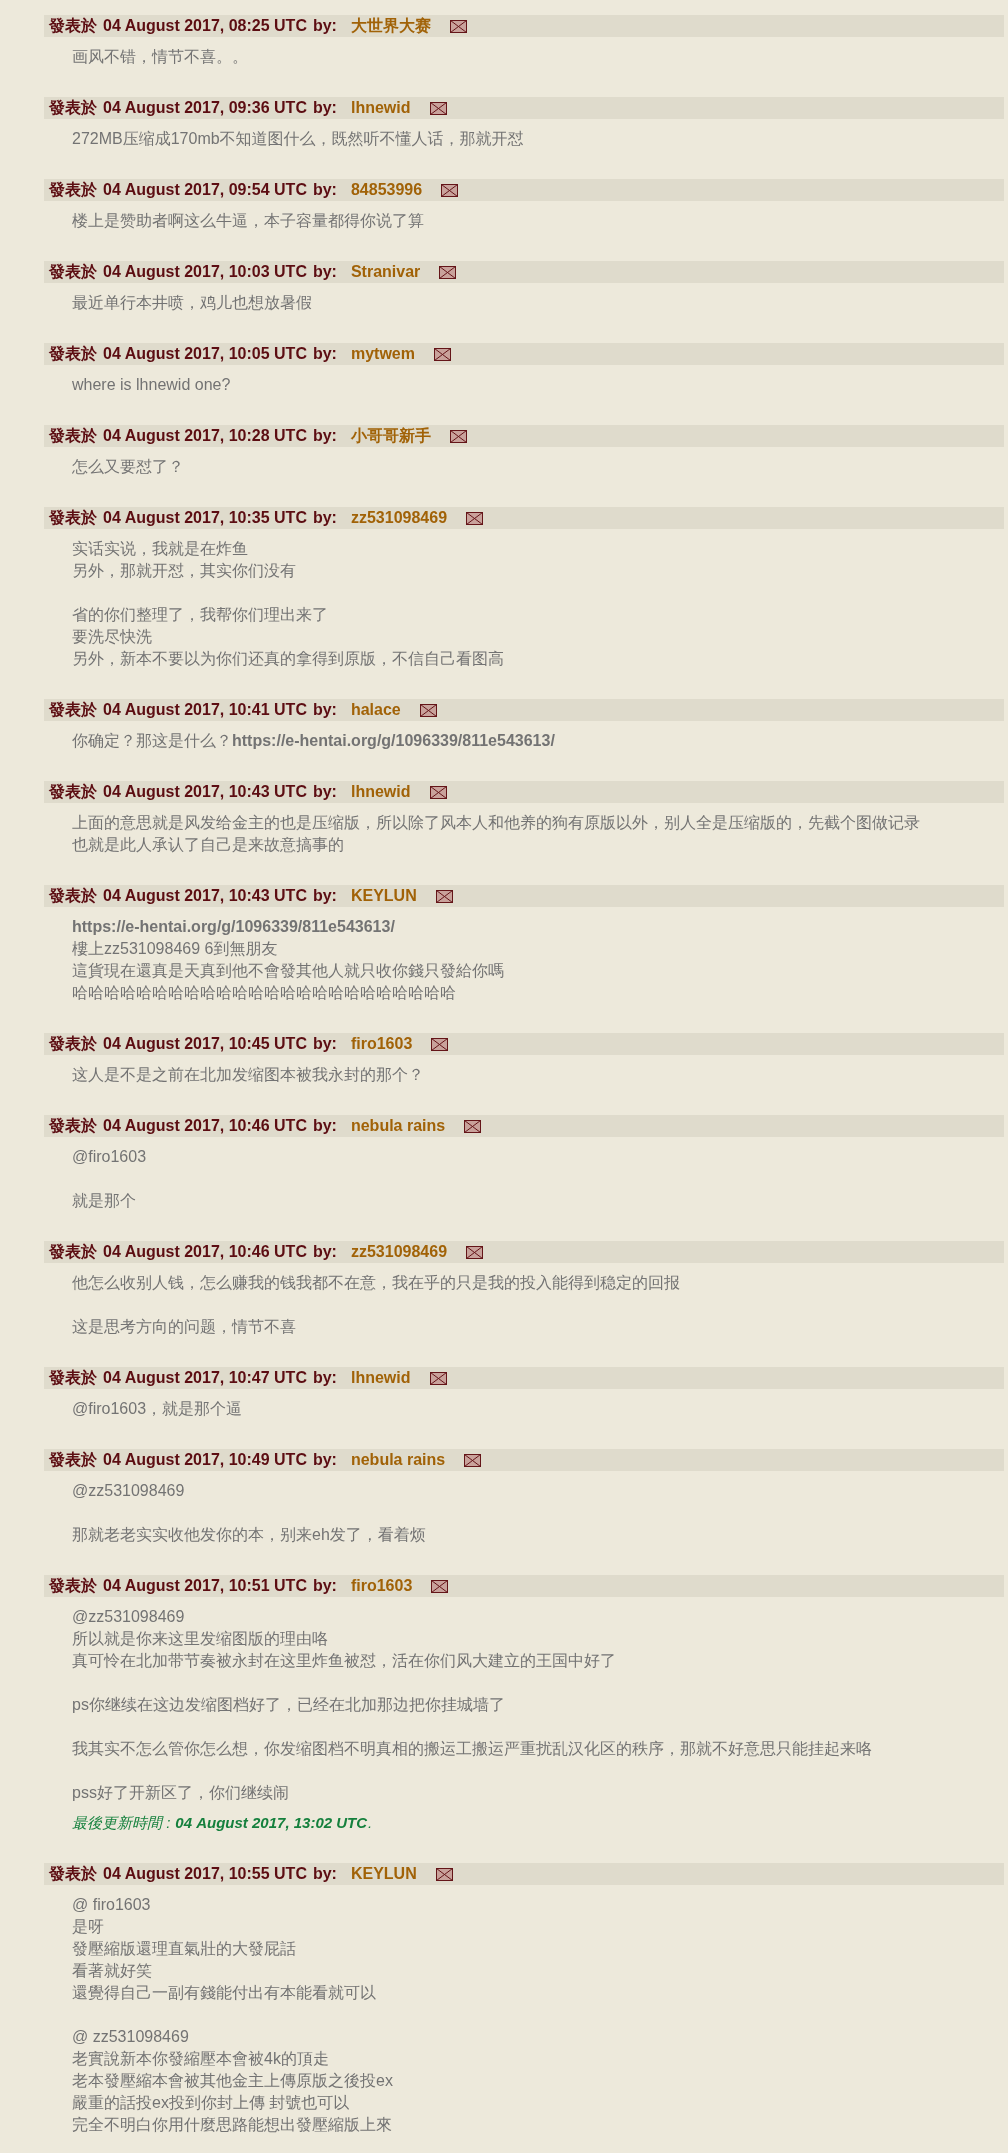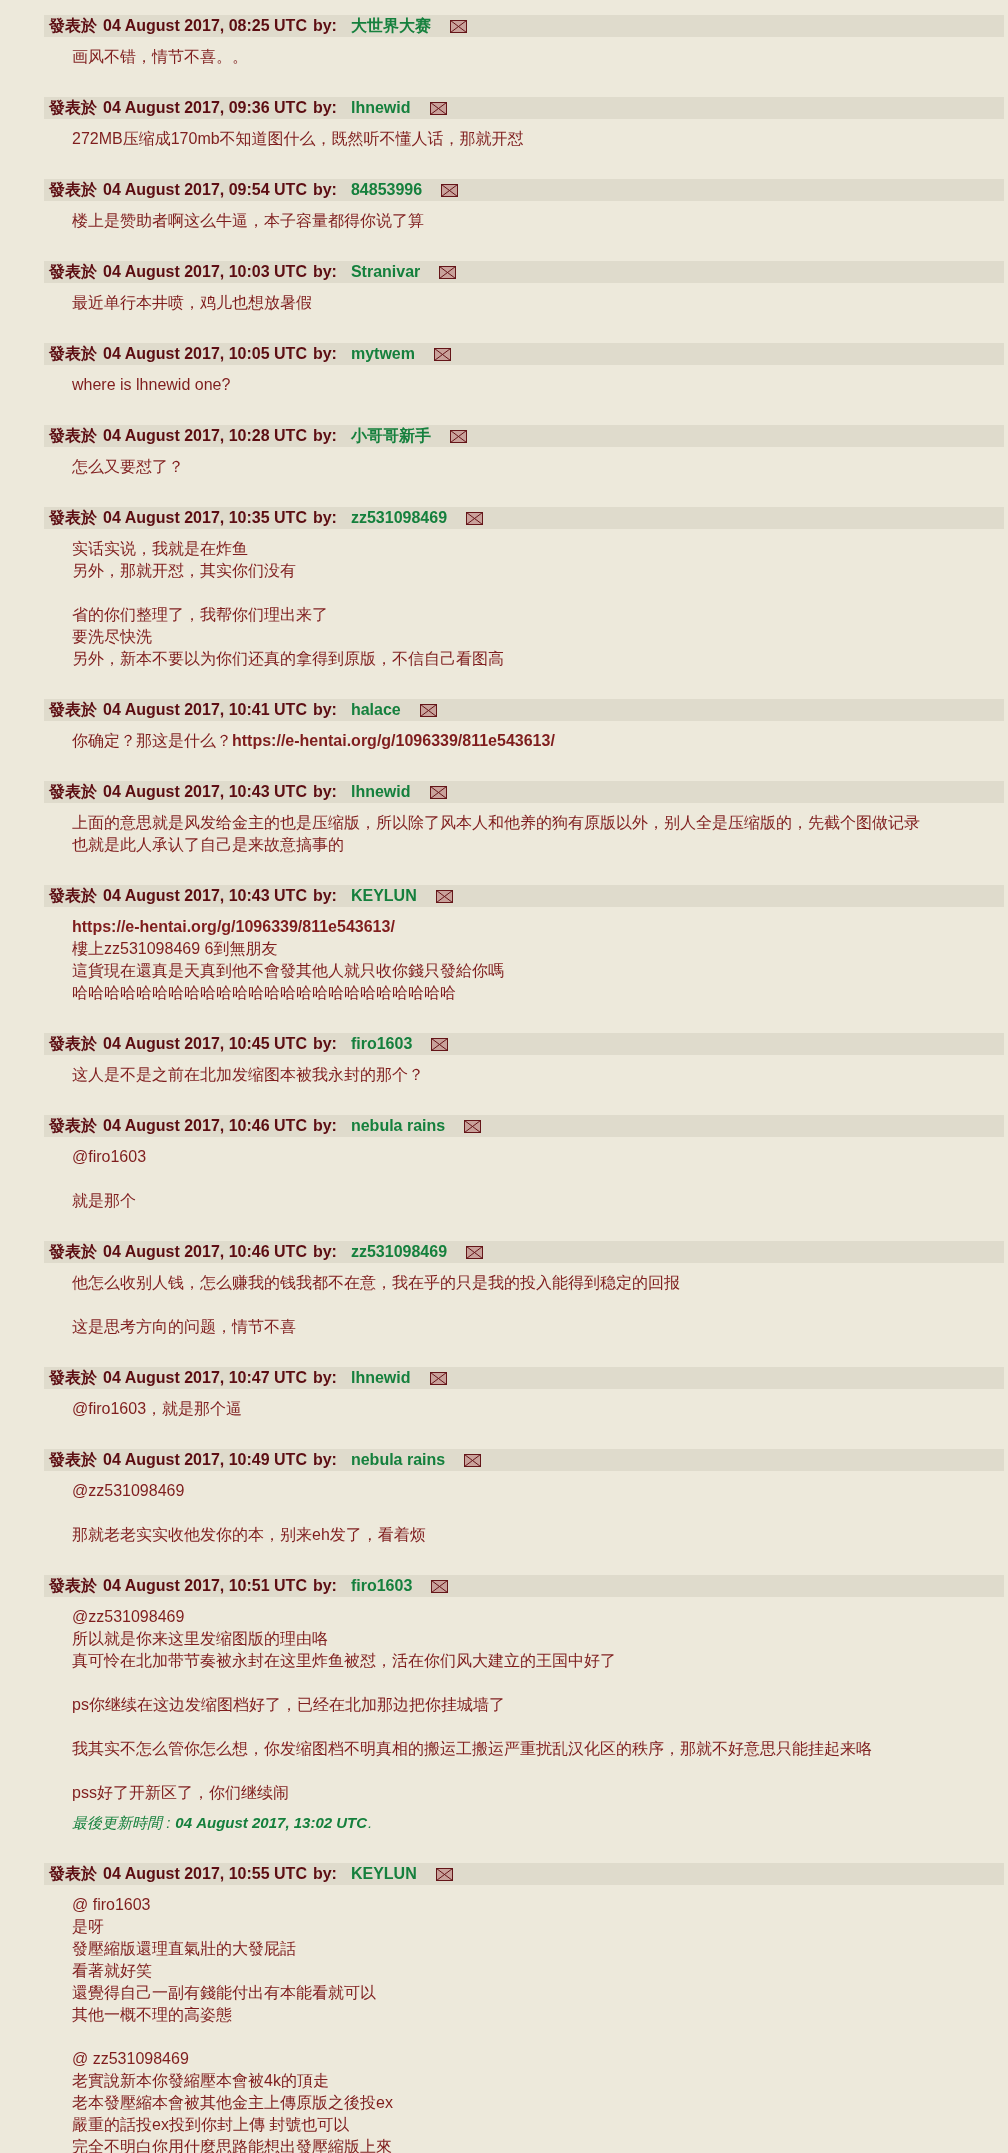--- a/index.html
+++ b/index.html
@@ -14,29 +14,29 @@
   .post-header{
     background:#DFDBCC;
     height:22px;
     display:flex;align-items:center;
     padding-left:5px;
     font-weight:bold;font-size:16px;color:#5C0D12;
     white-space:nowrap;
   }
   .meta-time{margin-left:6px;}
   .meta-by{margin-left:6px;}
-  .hdr-user{margin-left:14px;color:#15803d;text-decoration:none;cursor:pointer;}
+  .hdr-user{margin-left:14px;color:#a16207;text-decoration:none;cursor:pointer;}
   .pm-icon{margin-left:19px;display:inline-flex;align-items:center;cursor:pointer;}
   .post-body{
     margin:9px 0 0 28px;
     font-size:16px;line-height:22px;color:#5C0D12;
     overflow:hidden;
   }
   .line{white-space:nowrap;height:22px;}
-  .seg{color:#7f1d1d;}
+  .seg{color:#737373;}
   .seg-link{font-weight:bold;cursor:pointer;text-decoration:none;}
   .edited{margin-top:8px;font-style:italic;font-size:15px;color:#15803d;white-space:nowrap;}
   .edited .ed-date{font-weight:bold;margin-left:5px;}
   .edited .ed-suffix{margin-left:1px;}
 </style>
 </head>
 <body>
 
 <div class="page">
   <div class="post-list">
@@ -348,21 +348,20 @@
               <path d="M0.5,0.5 L16.5,12.5 M16.5,0.5 L0.5,12.5" stroke="#641518" fill="none"></path>
             </svg>
           </span>
         </div>
         <div class="post-body">
           <div class="line"><span class="seg">@ firo1603</span></div>
           <div class="line"><span class="seg">是呀</span></div>
           <div class="line"><span class="seg">發壓縮版還理直氣壯的大發屁話</span></div>
           <div class="line"><span class="seg">看著就好笑</span></div>
           <div class="line"><span class="seg">還覺得自己一副有錢能付出有本能看就可以</span></div>
-          <div class="line"><span class="seg">其他一概不理的高姿態</span></div>
           <div class="line">&nbsp;</div>
           <div class="line"><span class="seg">@ zz531098469</span></div>
           <div class="line"><span class="seg">老實說新本你發縮壓本會被4k的頂走</span></div>
           <div class="line"><span class="seg">老本發壓縮本會被其他金主上傳原版之後投ex</span></div>
           <div class="line"><span class="seg">嚴重的話投ex投到你封上傳 封號也可以</span></div>
           <div class="line"><span class="seg">完全不明白你用什麼思路能想出發壓縮版上來</span></div>
         </div>
       </div>
     </div>
 </div>

